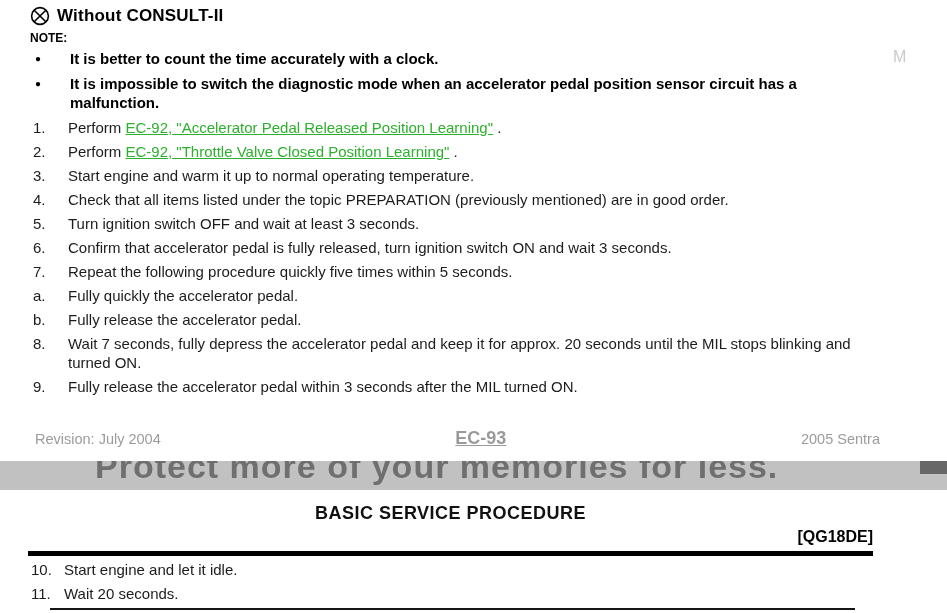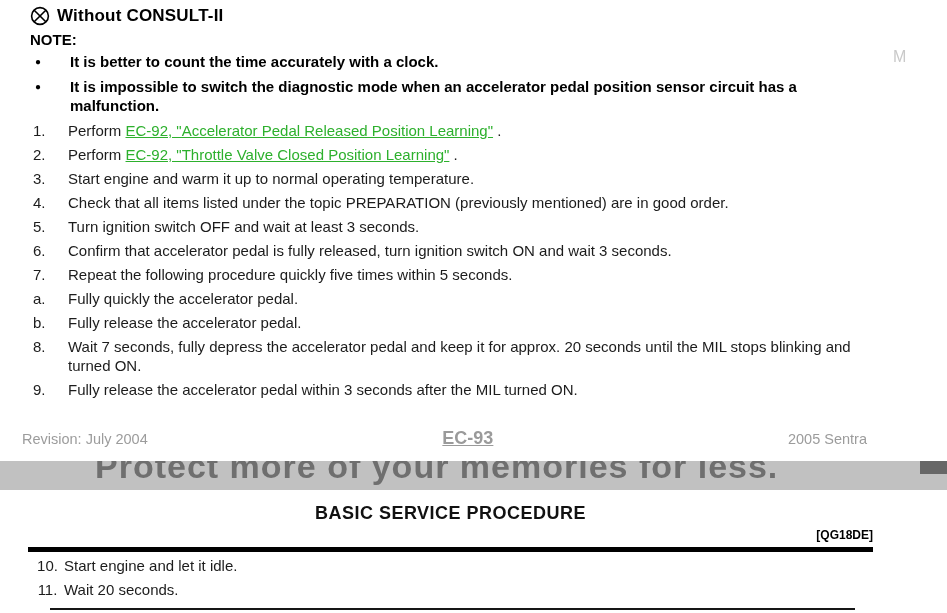--- a/index.html
+++ b/index.html
@@ -9,49 +9,49 @@
     background:#ffffff;
     font-family:"Liberation Sans", sans-serif;
     color:#1c1c1c;
     overflow:hidden;
   }
   
   .sec-top{position:absolute;left:30px;top:6px;width:847px;}
   .doc-header{display:flex;align-items:center;gap:7px;}
   .marker-icon{width:20px;height:20px;flex:0 0 auto;}
   .doc-title{font-size:17px;font-weight:bold;letter-spacing:.2px;color:#000;}
-  .note-label{margin-top:5px;font-size:15px;font-weight:bold;color:#000;}
+  .note-label{margin-top:5px;font-size:12px;font-weight:bold;color:#000;}
   .row{display:flex;margin-bottom:5px;}
   .bullets .row{margin-bottom:6px;font-weight:bold;color:#000;}
   .bullets{margin-top:4px;}
   .num-col{flex:0 0 35px;padding-left:3px;font-size:15px;line-height:19px;}
   .bullet-col{flex:0 0 35px;padding-left:5px;font-size:10px;line-height:19px;}
   .txt-col{flex:1 1 auto;font-size:15px;line-height:19px;max-width:812px;}
   .steps{margin-top:6px;}
   .ref-link{color:#2db02d;text-decoration:underline;cursor:pointer;}
   
   .watermark{position:absolute;left:893px;top:48px;font-size:16px;color:#c9c9c9;}
   
-  .footer{position:absolute;left:22px;top:428px;width:845px;
+  .footer{position:absolute;left:35px;top:428px;width:845px;
     display:flex;justify-content:space-between;align-items:baseline;
     color:#9c9c9c;font-size:14.5px;}
   .footer .pageno{font-size:18px;font-weight:bold;color:#9a9a9a;text-decoration:underline;}
   
   .banner{position:absolute;left:0;top:461px;width:947px;height:29px;
     background:#c1c1c1;overflow:hidden;}
   .banner-text{position:absolute;left:95px;top:-14px;white-space:nowrap;
     font-size:34px;font-weight:bold;color:#6f6f6f;letter-spacing:1px;}
   .banner-endcap{position:absolute;right:0;top:0;width:27px;height:13px;background:#676767;}
   
   .sec-next{position:absolute;left:28px;top:503px;width:845px;}
   .next-title{text-align:center;font-size:18px;font-weight:bold;color:#111;letter-spacing:.5px;}
-  .engine-code{text-align:right;font-size:12px;font-weight:bold;color:#000;margin-top:4px;}
+  .engine-code{text-align:right;font-size:16px;font-weight:bold;color:#000;margin-top:4px;}
   .thick-rule{height:5px;background:#000;margin-top:5px;}
   .sec-next .steps{margin-top:4px;}
-  .sec-next .num-col{flex:0 0 33px;padding-left:3px;text-align:center;}
+  .sec-next .num-col{flex:0 0 33px;padding-left:3px;}
   .bottom-rule{position:absolute;left:50px;top:608px;width:805px;height:2px;background:#161616;}
 </style>
 </head>
 <body>
 
 <div class="page">
 
   <div class="sec-top">
 
     <div class="doc-header">

